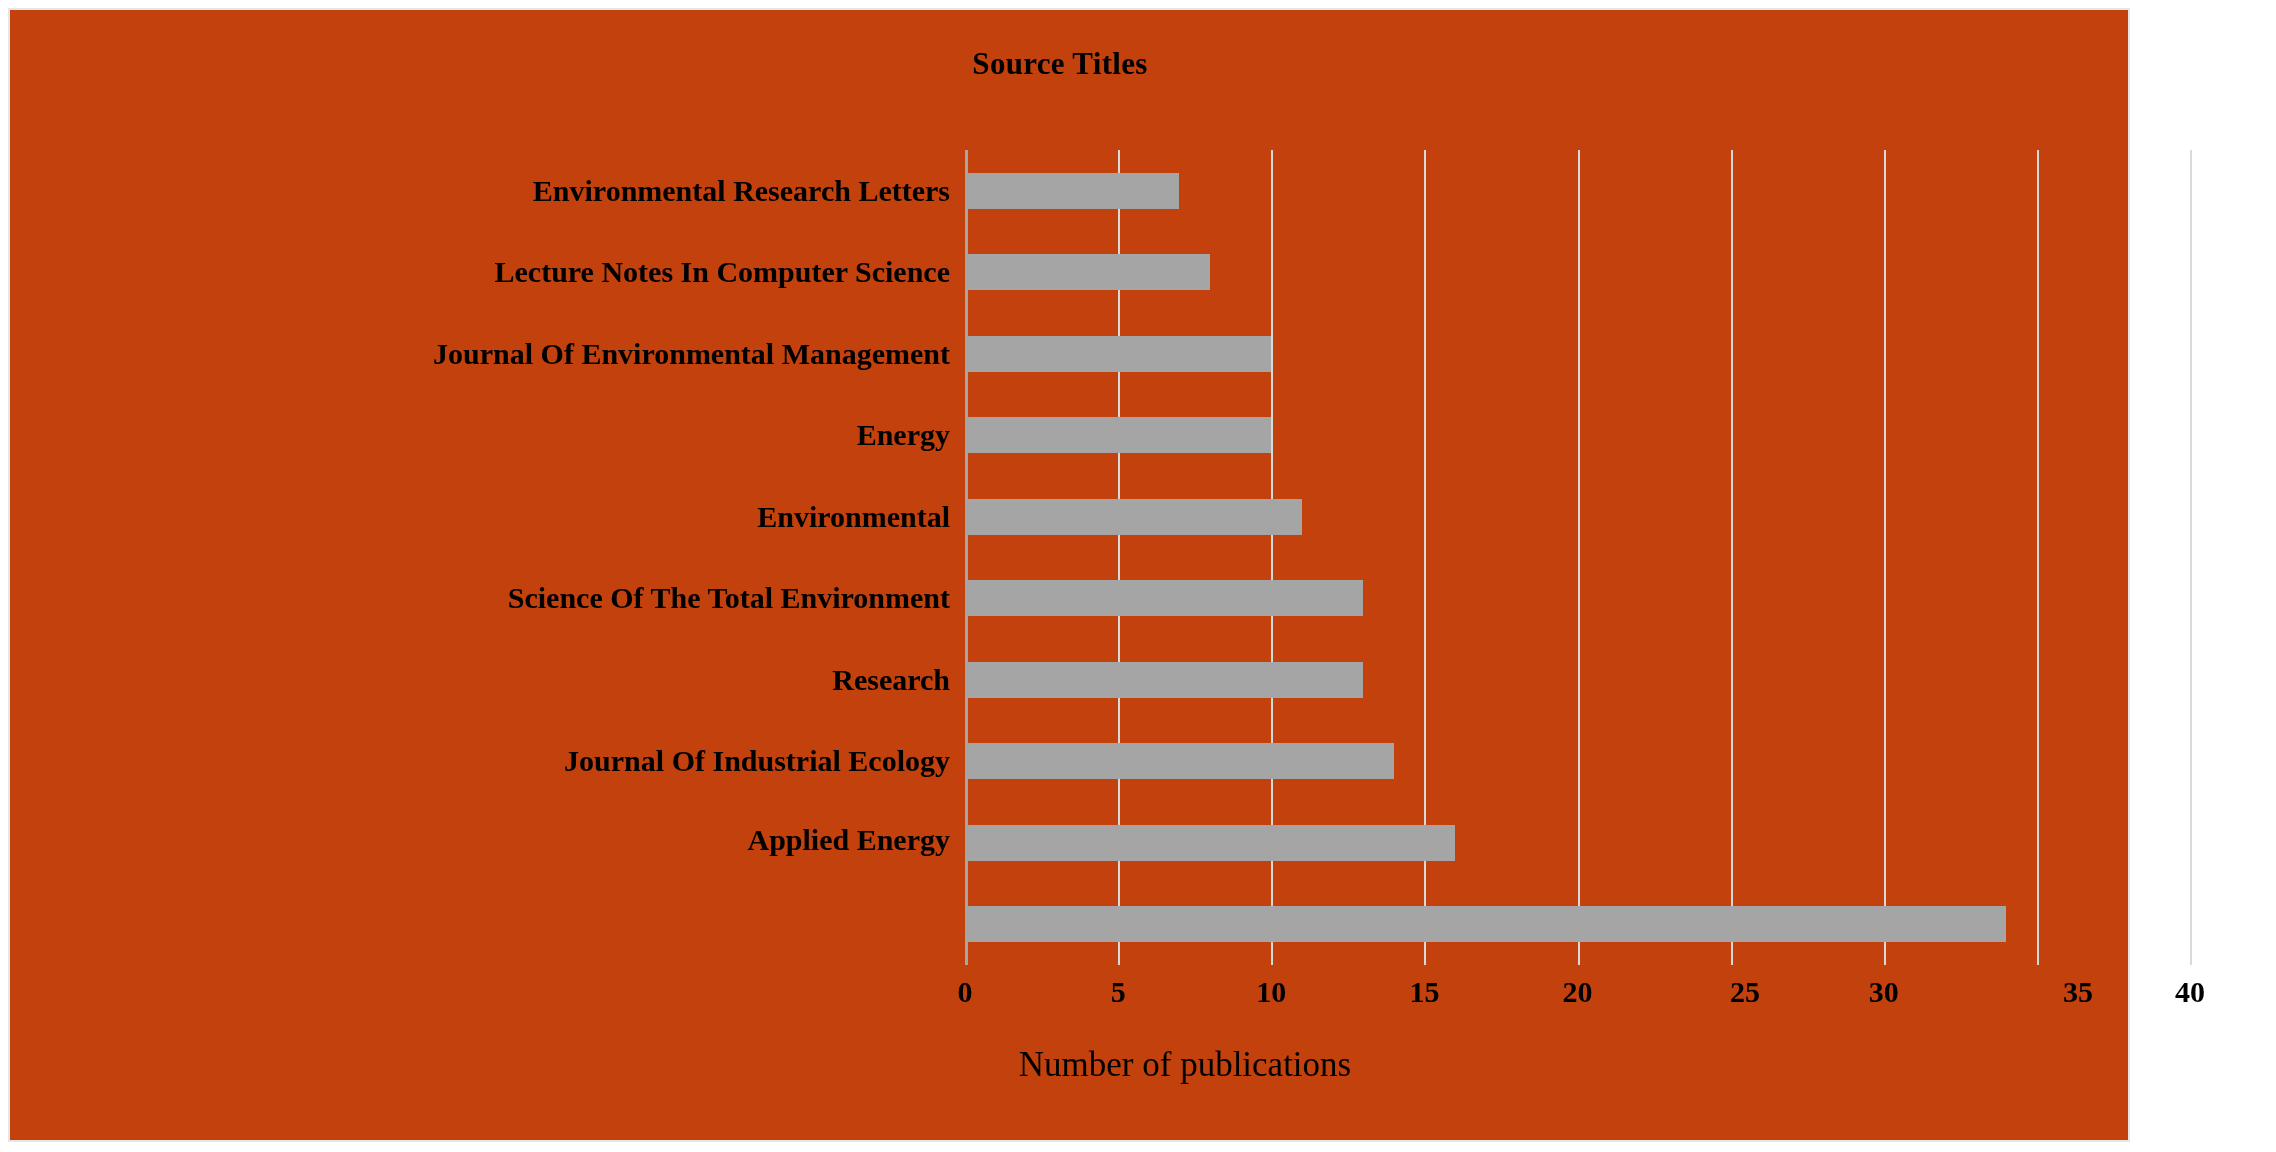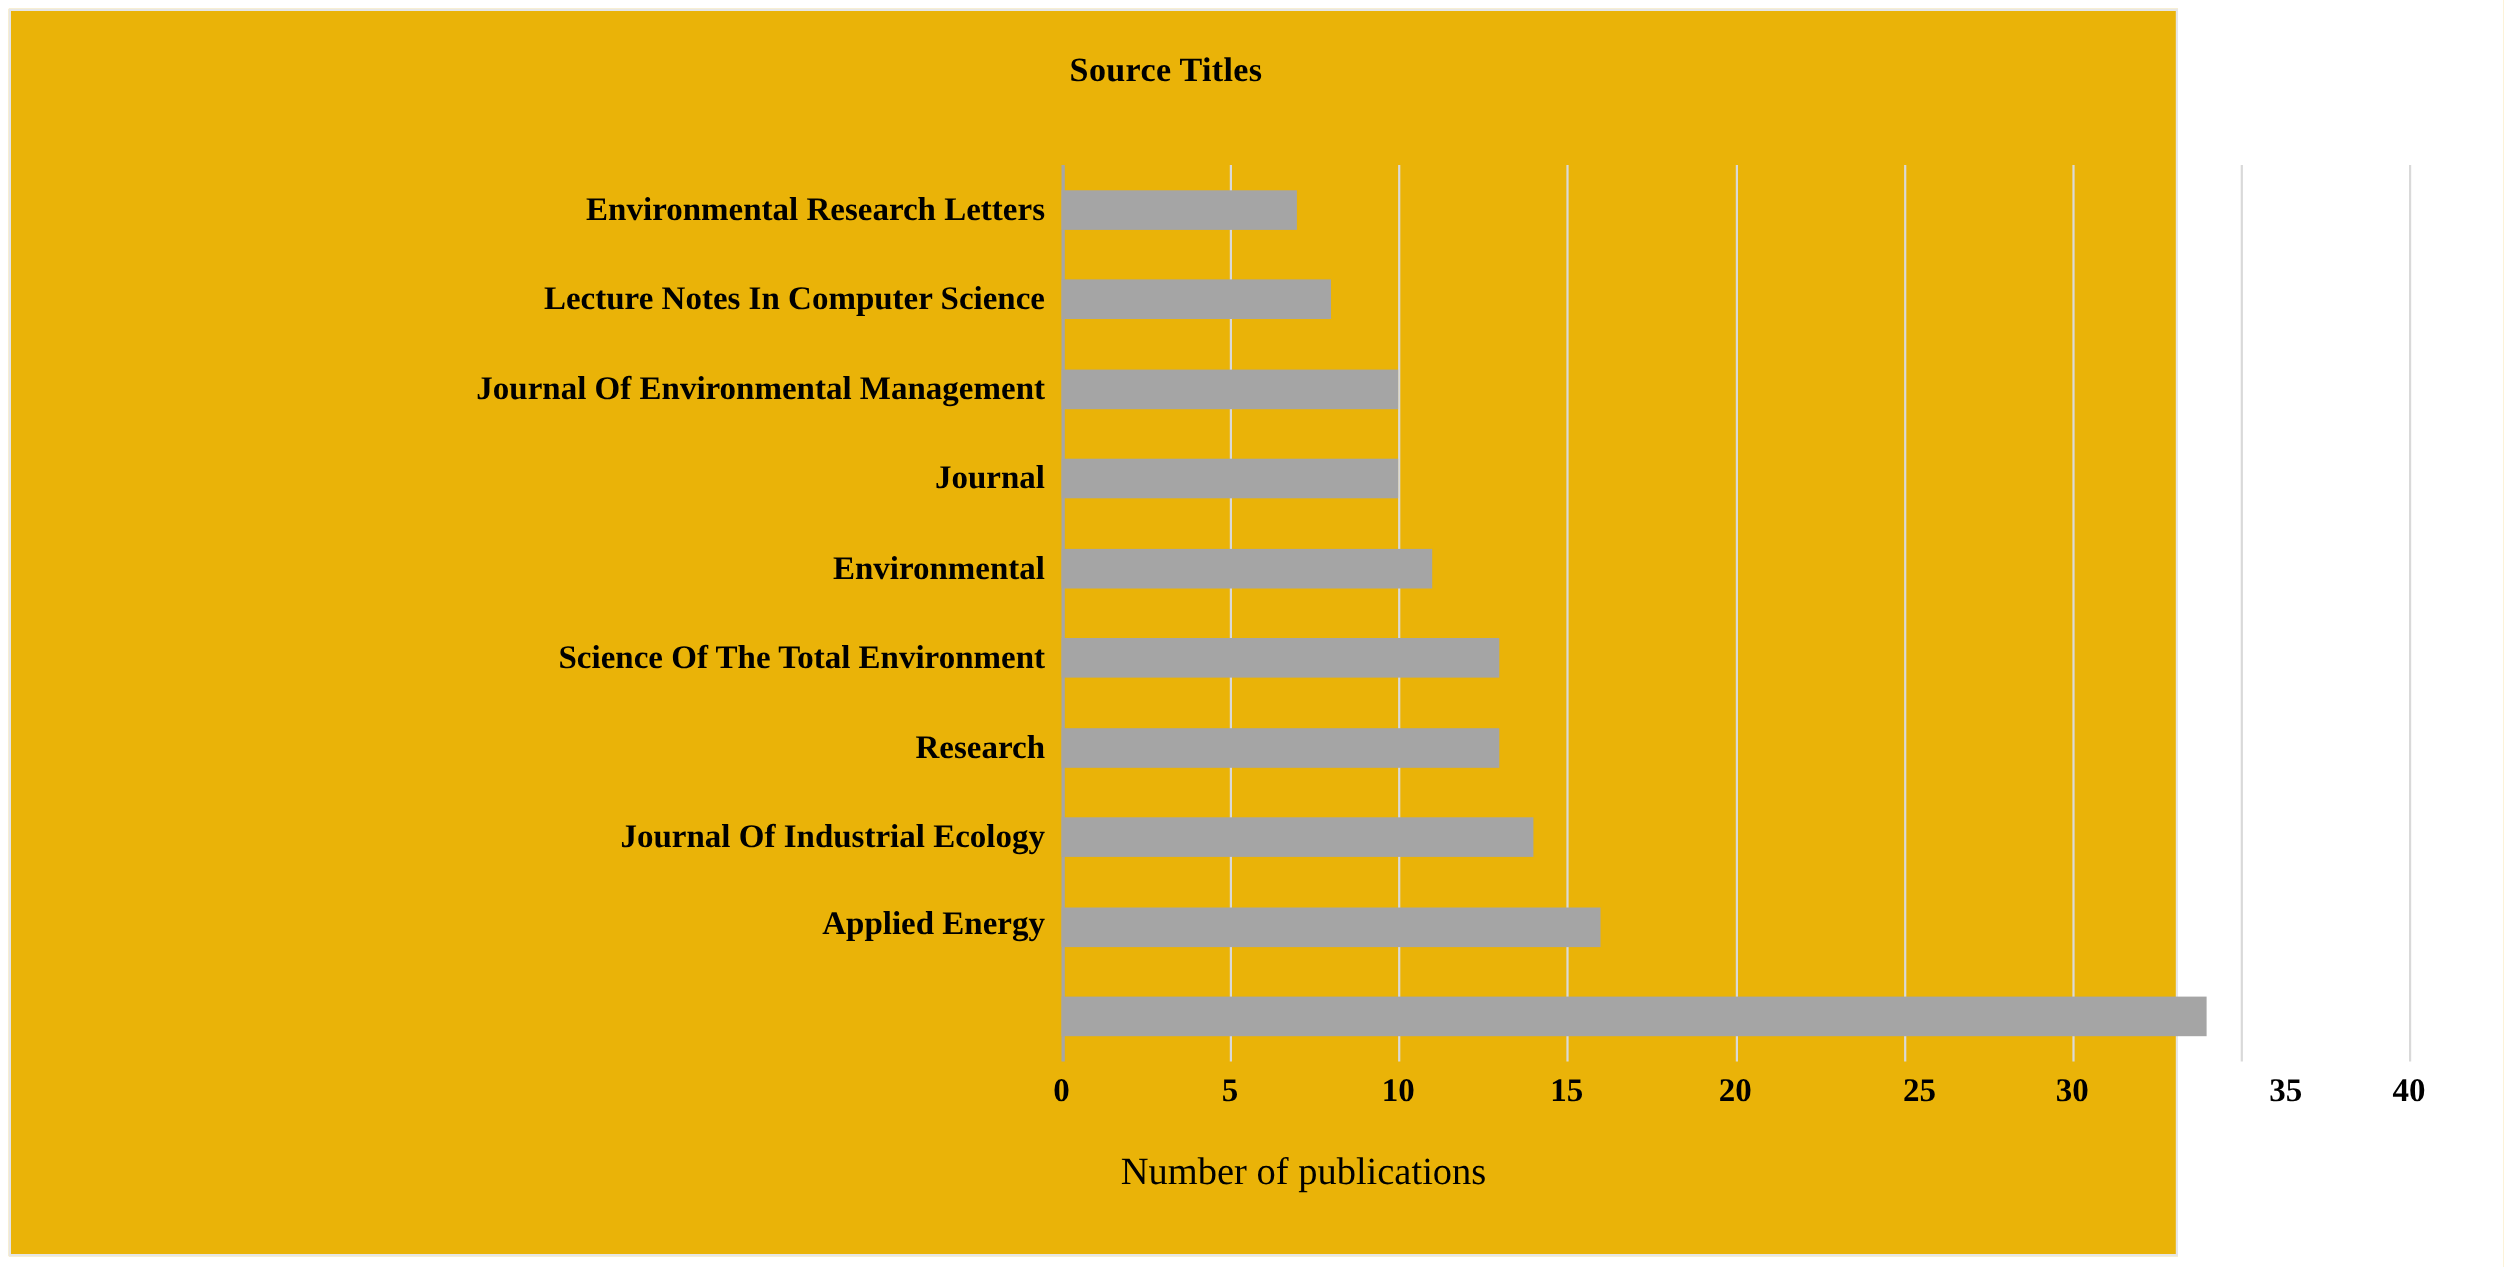--- a/index.html
+++ b/index.html
@@ -12,25 +12,25 @@
     height: 1152px;
     font-family: "Liberation Serif", serif;
     color: #000000;
     overflow: hidden;
   }
 
   #chart-frame {
     position: absolute;
     left: 8px;
     top: 8px;
-    width: 1972px;
+    width: 2122px;
     height: 1134px;
     border: 2px solid #e6e6e6;
     box-sizing: border-box;
-    background: #eab308;
+    background: #c2410c;
   }
 
   #chart-title {
     position: absolute;
     left: 0;
     top: 36px;
     width: 2100px;
     text-align: center;
     font-size: 31px;
     font-weight: bold;
@@ -137,21 +137,21 @@
 <body>
 
 <div id="chart-frame">
 
   <div id="chart-title">Source Titles</div>
 
   <div id="cat-labels">
       <div class="cat-label" style="top: 122.25px;">Lecture Notes In Computer Science</div>
       <div class="cat-label" style="top: 40.75px;">Environmental Research Letters</div>
       <div class="cat-label" style="top: 203.75px;">Journal Of Environmental Management</div>
-      <div class="cat-label" style="top: 285.25px;">Journal</div>
+      <div class="cat-label" style="top: 285.25px;">Energy</div>
       <div class="cat-label" style="top: 366.75px;">Environmental</div>
       <div class="cat-label" style="top: 448.25px;">Science Of The Total Environment</div>
       <div class="cat-label" style="top: 529.75px;">Research</div>
       <div class="cat-label" style="top: 611.25px;">Journal Of Industrial Ecology</div>
       <div class="cat-label" style="top: 690px;">Applied Energy</div>
     </div>
 
   <div id="plot-area">
     <div id="grid-layer">
         <div class="gridline" style="left: 153.125px;"></div>

